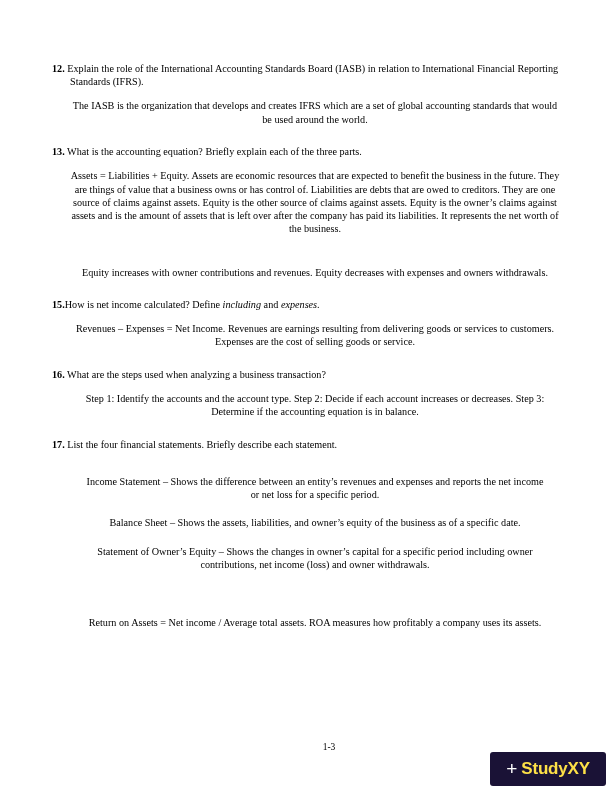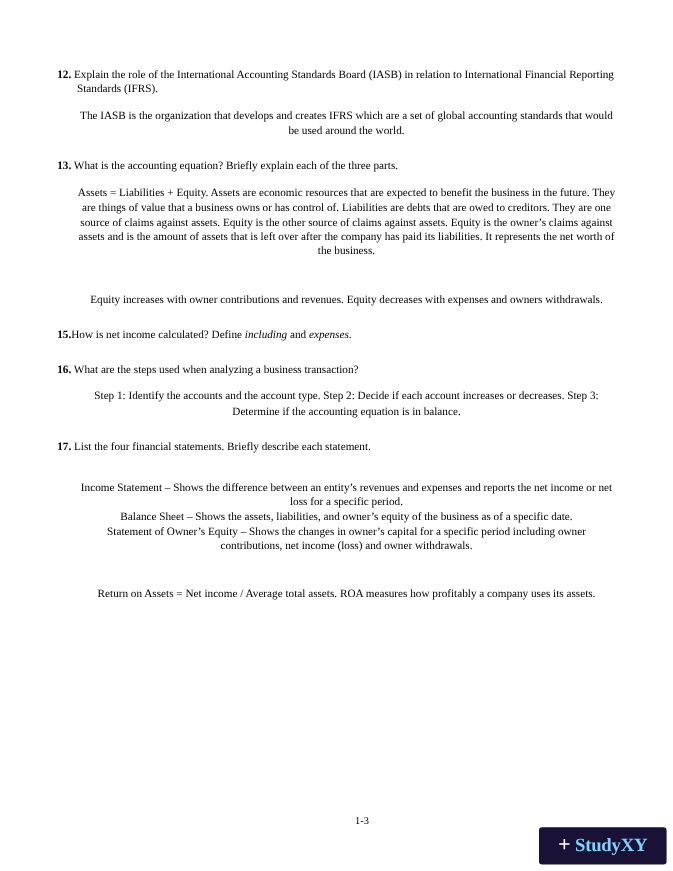--- a/index.html
+++ b/index.html
@@ -49,21 +49,21 @@
     margin-bottom: 0;
   }
   .answer {
     font-size: 10.2px;
     line-height: 13.3px;
     margin-top: 11px;
     margin-left: 18px;
     text-align: center;
   }
   .answer p {
-    margin: 0;
+    margin: 15px;
   }
   .spacer-20 { height: 19px; }
   .italic { font-style: italic; }
   .pagenum {
     position: absolute;
     left: 0;
     right: 0;
     top: 742px;
     text-align: center;
     font-size: 9.5px;
@@ -85,23 +85,23 @@
   }
   .watermark .plus {
     color: #ffffff;
     font-size: 19px;
     font-family: "Liberation Sans", sans-serif;
     font-weight: 400;
     line-height: 1;
     padding-bottom: 2px;
   }
   .watermark .wm-text {
-    color: #7dd3fc;
+    color: #fde047;
     font-size: 17px;
-    font-family: Liberation Serif, serif;
+    font-family: Liberation Sans, sans-serif;
     font-weight: bold;
     letter-spacing: -0.2px;
   }
 </style>
 </head>
 <body>
 
 <div class="page">
   <div class="content">
 
@@ -128,20 +128,21 @@
     <div class="qitem">
       <div class="answer">Equity increases with owner contributions and revenues.  Equity decreases with expenses and owners withdrawals.</div>
     </div>
 
     <div class="spacer-20"></div>
 
     <div class="qitem">
       <div class="qline qhead">
         <span class="qnum">15.</span><span class="qtext">How is net income calculated? Define </span><span class="qtext italic">including</span><span class="qtext"> and </span><span class="qtext italic">expenses</span><span class="qtext">.</span>
       </div>
+      <div class="answer">Revenues – Expenses = Net Income.  Revenues are earnings resulting from delivering goods or services to customers.  Expenses are the cost of selling goods or service.</div>
     </div>
 
     <div class="spacer-20"></div>
 
     <div class="qitem">
       <div class="qline qhead">
         <span class="qnum">16.</span>
         <span class="qtext">What are the steps used when analyzing a business transaction?</span>
       </div>
       <div class="answer">Step 1: Identify the accounts and the account type.  Step 2: Decide if each account increases or decreases.  Step 3: Determine if the accounting equation is in balance.</div>

